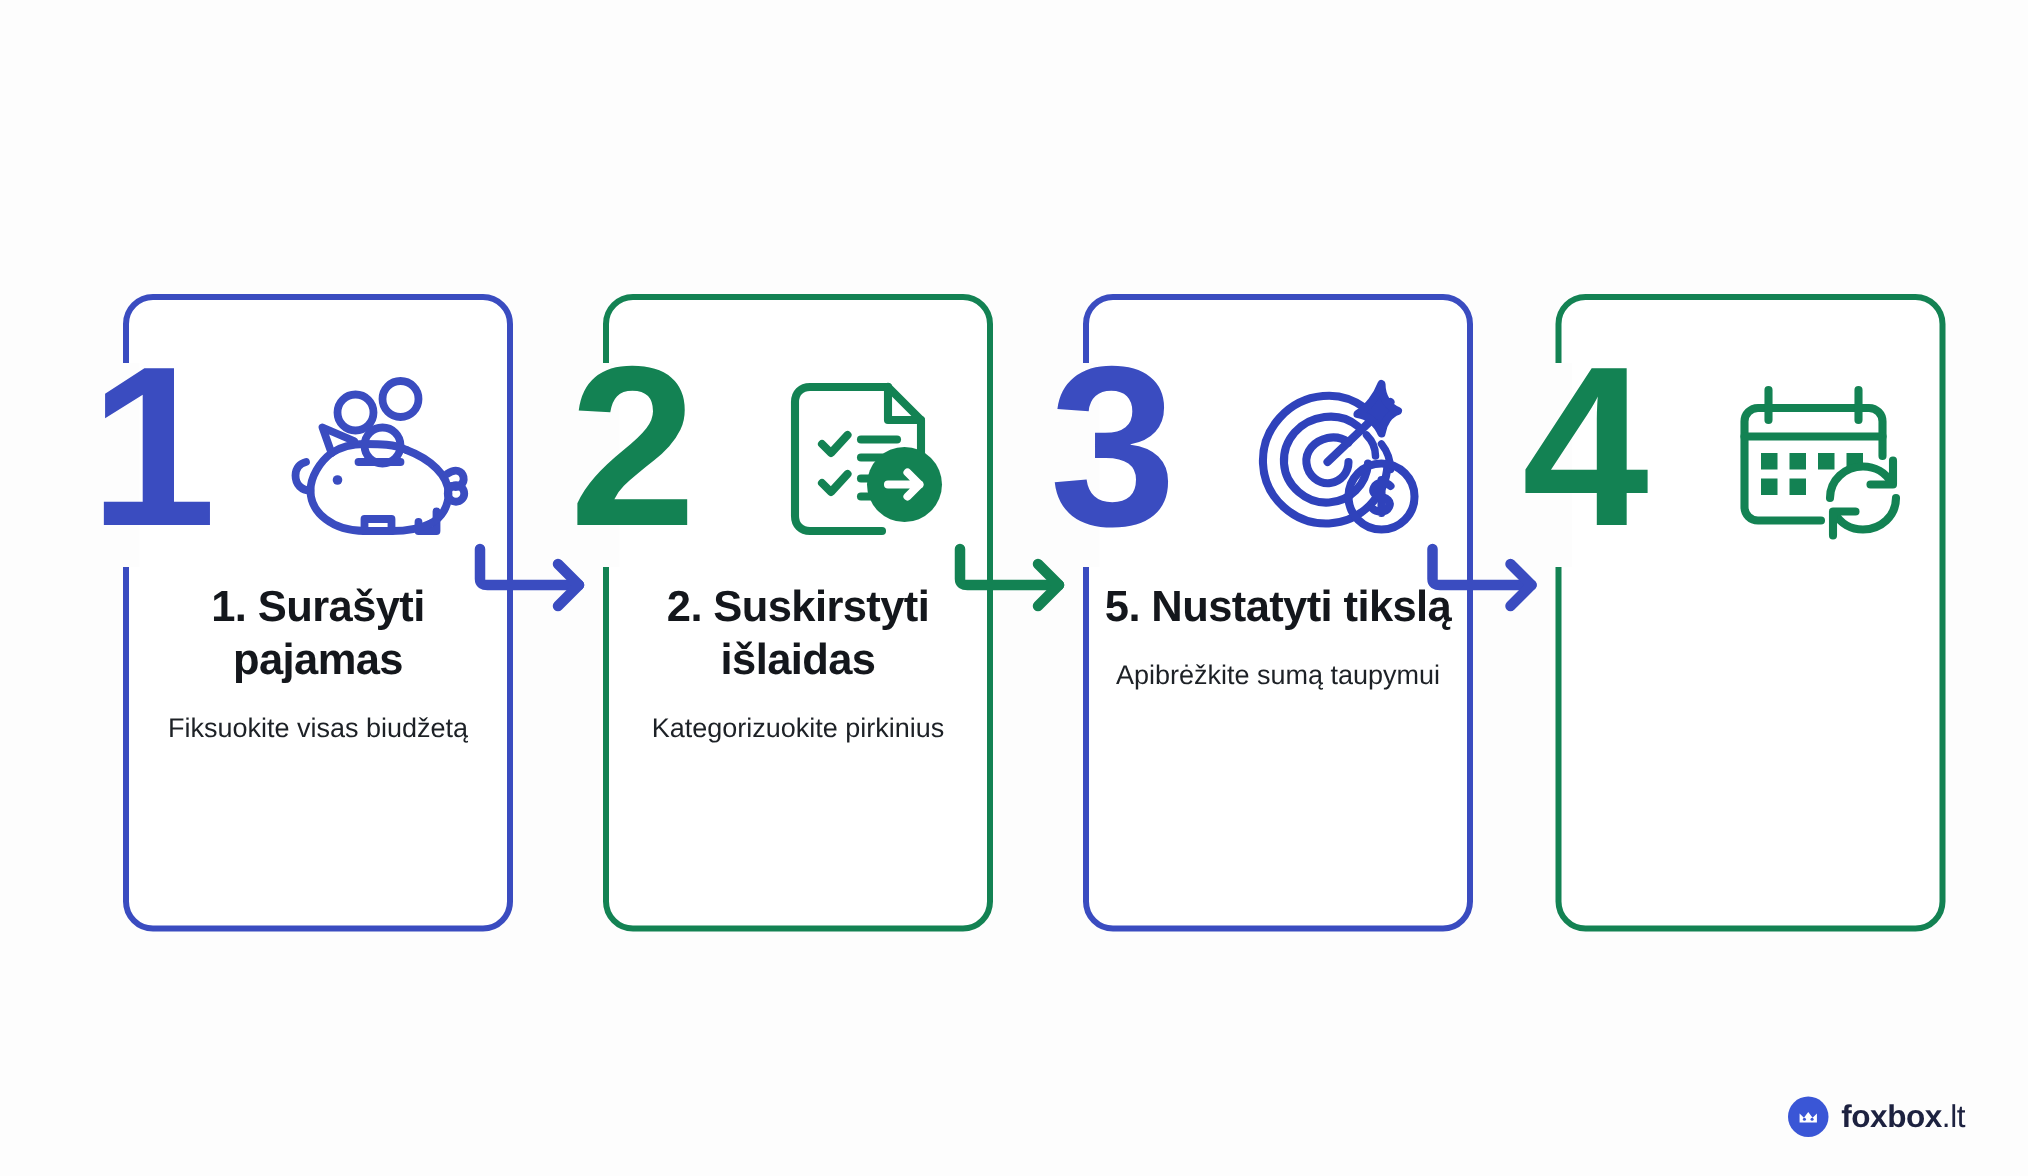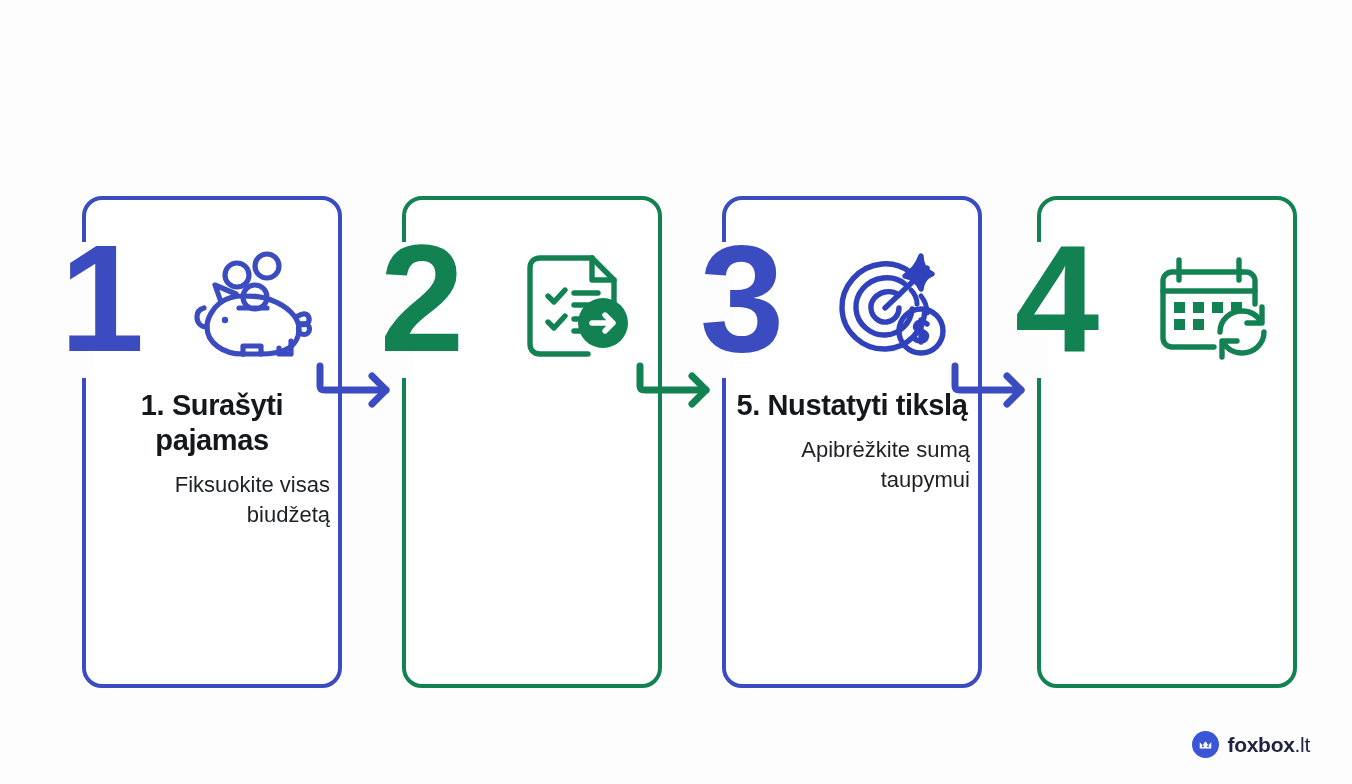--- a/index.html
+++ b/index.html
@@ -20,21 +20,21 @@
     left: 0; top: 0;
     width: 1352px;
     height: 784px;
     background: #fdfdfd;
   }
 
   
   .card {
     position: absolute;
     width: 260px;
-    height: 492px;
+    height: 425px;
     top: 196px;
     border-radius: 20px;
     box-sizing: border-box;
     background: #ffffff;
   }
   .card-blue  { border: 4px solid #3a4cc0; }
   .card-green { border: 4px solid #138253; }
 
   
   .border-gap {
@@ -87,26 +87,25 @@
   }
   .card-title {
     font-size: 29px;
     line-height: 35px;
     font-weight: 700;
     color: #14171c;
     letter-spacing: -0.4px;
     margin: 0 0 12px 0;
   }
   .card-sub {
-    font-size: 22px;
+    font-size: 18px;
     line-height: 30px;
     font-weight: 400;
     color: #1d2126;
     margin: 0;
-    text-align: right;
   }
 
   
   .connector {
     position: absolute;
     top: 358px;
     width: 86px;
     height: 50px;
     z-index: 7;
   }
@@ -187,20 +186,24 @@
         <path d="M34 72 L40 78 L51 66"></path>
         <path d="M60 43 L84 43"></path>
         <path d="M60 55 L76 55"></path>
         <path d="M60 69 L78 69"></path>
         <path d="M60 81 L72 81"></path>
         <circle cx="89" cy="73" r="25" fill="#138253" stroke="none"></circle>
         <path d="M78 73 L99 73 M91 65 L99 73 L91 81" stroke="#ffffff" stroke-width="5.4"></path>
       </svg>
     </div>
 
+    <div class="card-text">
+      <p class="card-title">2. Suskirstyti išlaidas</p>
+      <p class="card-sub">Kategorizuokite pirkinius</p>
+    </div>
   </div>
   <div class="numeral num-green" style="left:360px;">2</div>
 
   <div class="card card-blue" style="left:722px;">
     <div class="border-gap"></div>
 
     <div class="icon-wrap">
       <svg width="122" height="112" viewBox="0 0 122 112" fill="none" stroke="#2f42bb" stroke-width="5.4" stroke-linecap="round" stroke-linejoin="round">
         <path d="M77 22 C69 16 59 13 49 14 C26 16 8 36 9 59 C10 82 30 100 53 99 C74 98 91 81 92 60"></path>
         <path d="M72 34 C66 29 58 27 50 28 C34 30 22 43 23 59 C24 74 38 86 53 85 C67 84 78 73 79 59"></path>

